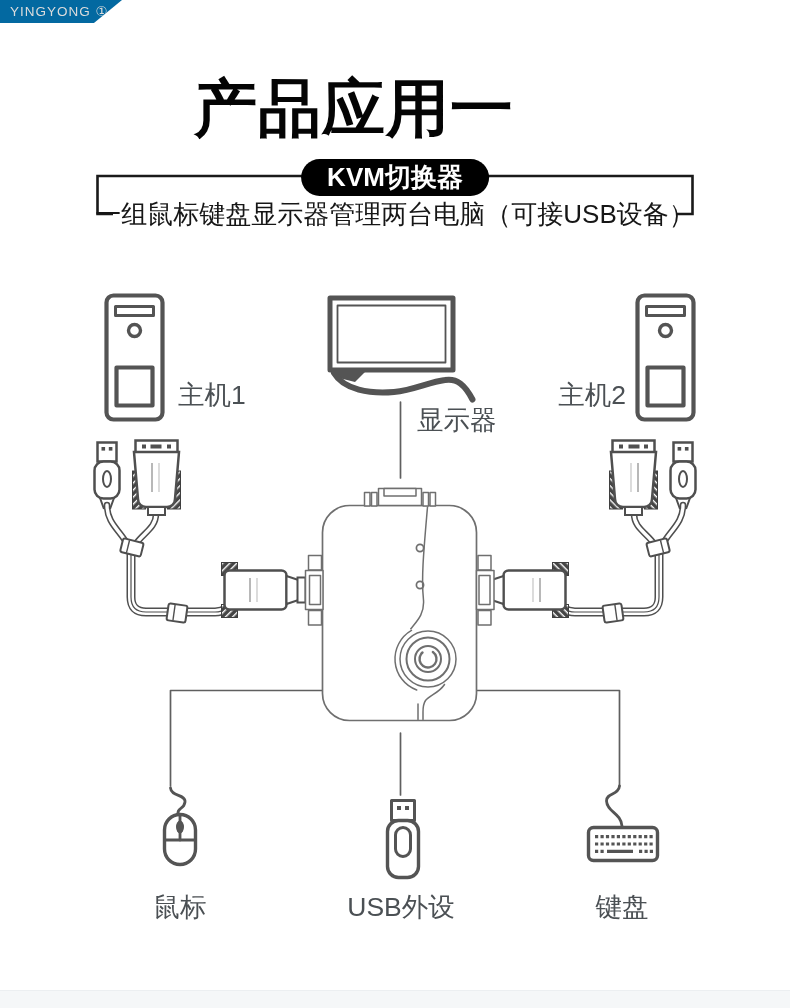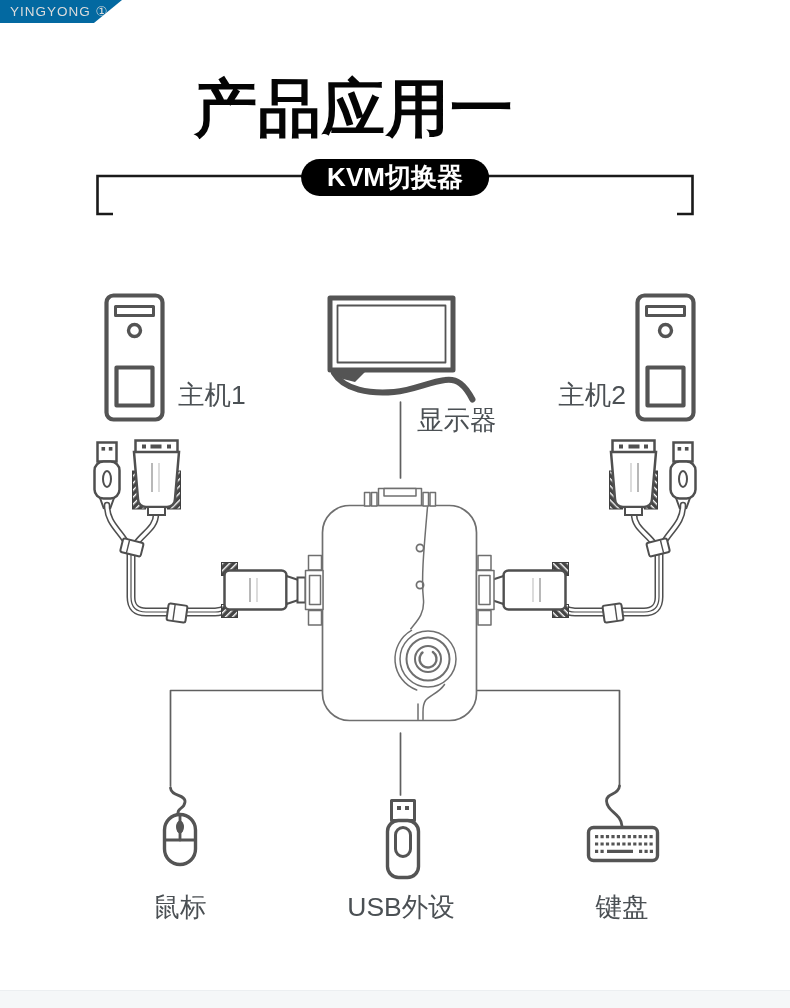--- a/index.html
+++ b/index.html
@@ -52,20 +52,21 @@
 <div id="page">
 
   <div class="corner-banner">
     <span>YINGYONG ①</span>
   </div>
 
   <h1 class="page-title">产品应用一</h1>
 
   <div class="kvm-badge" style="background-color: rgb(0, 0, 0);">KVM切换器</div>
 
+  <div class="subtitle">一组鼠标键盘显示器管理两台电脑（可接USB设备）</div>
 
   <svg class="diagram-svg" width="790" height="1008" viewBox="0 0 790 1008" xmlns="http://www.w3.org/2000/svg">
 
     <defs>
       <pattern id="hatch" width="5" height="5" patternUnits="userSpaceOnUse" patternTransform="rotate(45)">
         <rect width="5" height="5" fill="#454545"></rect>
         <line x1="0.5" y1="0" x2="0.5" y2="5" stroke="#ffffff" stroke-width="1.8"></line>
       </pattern>
 
       <g id="cable-asm">

